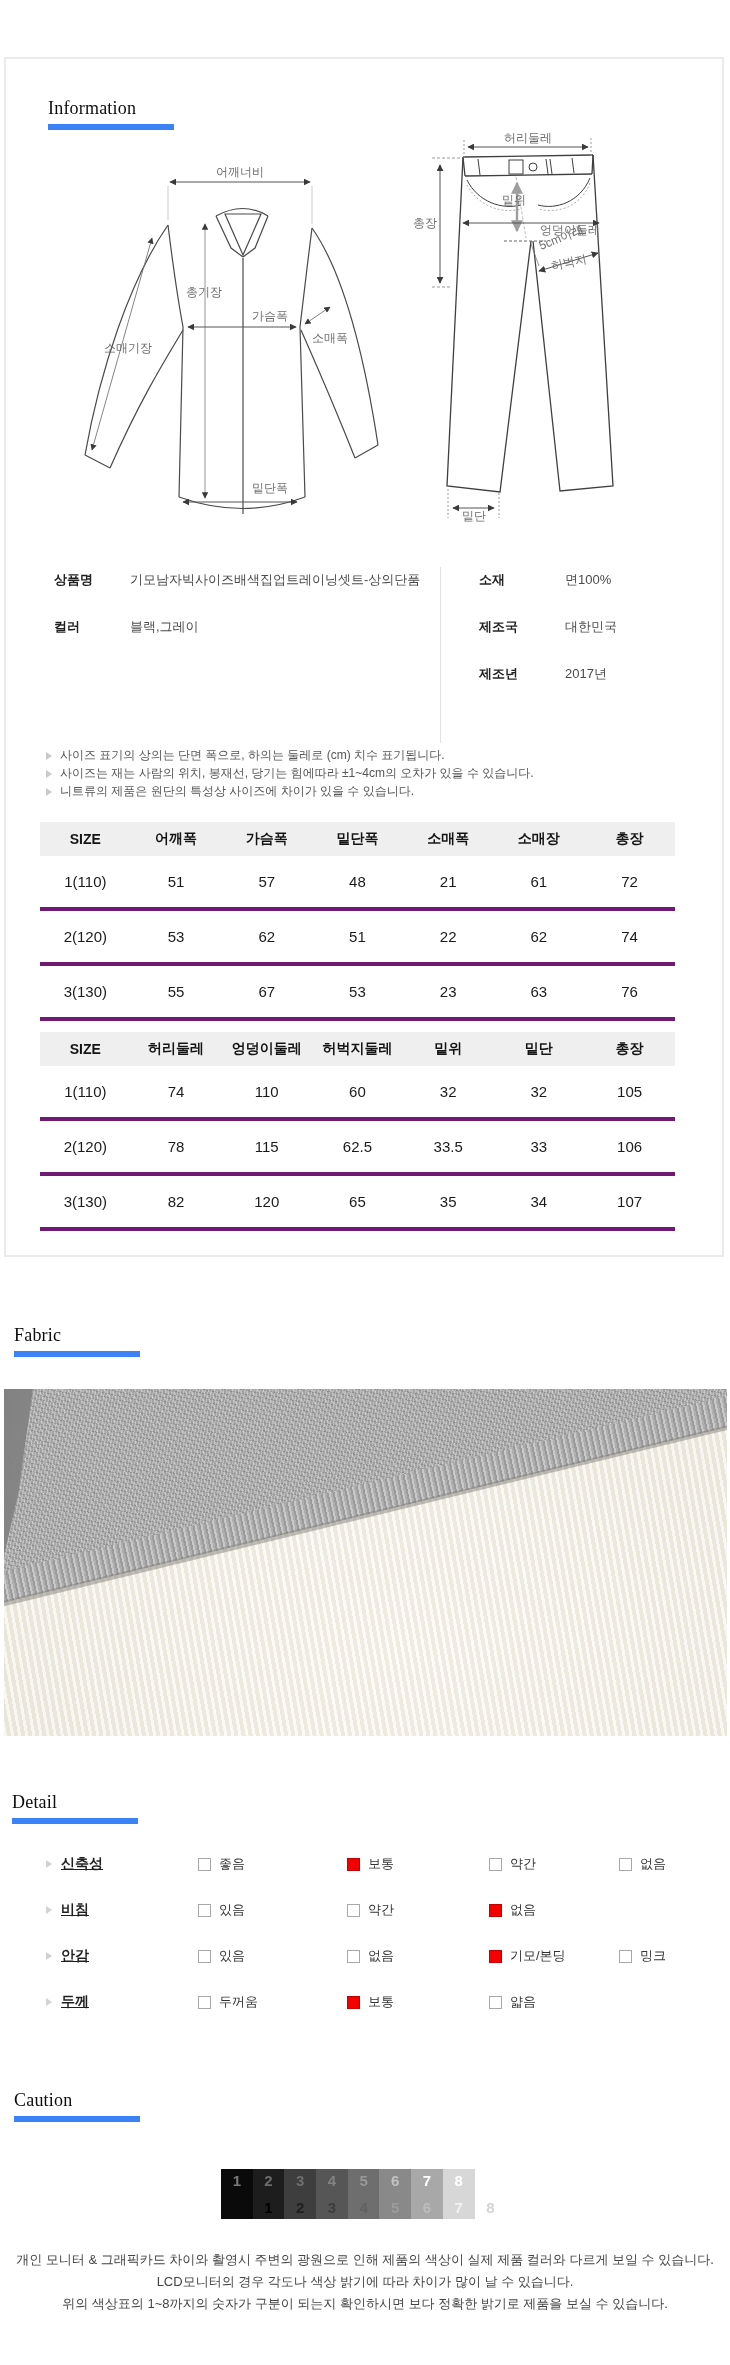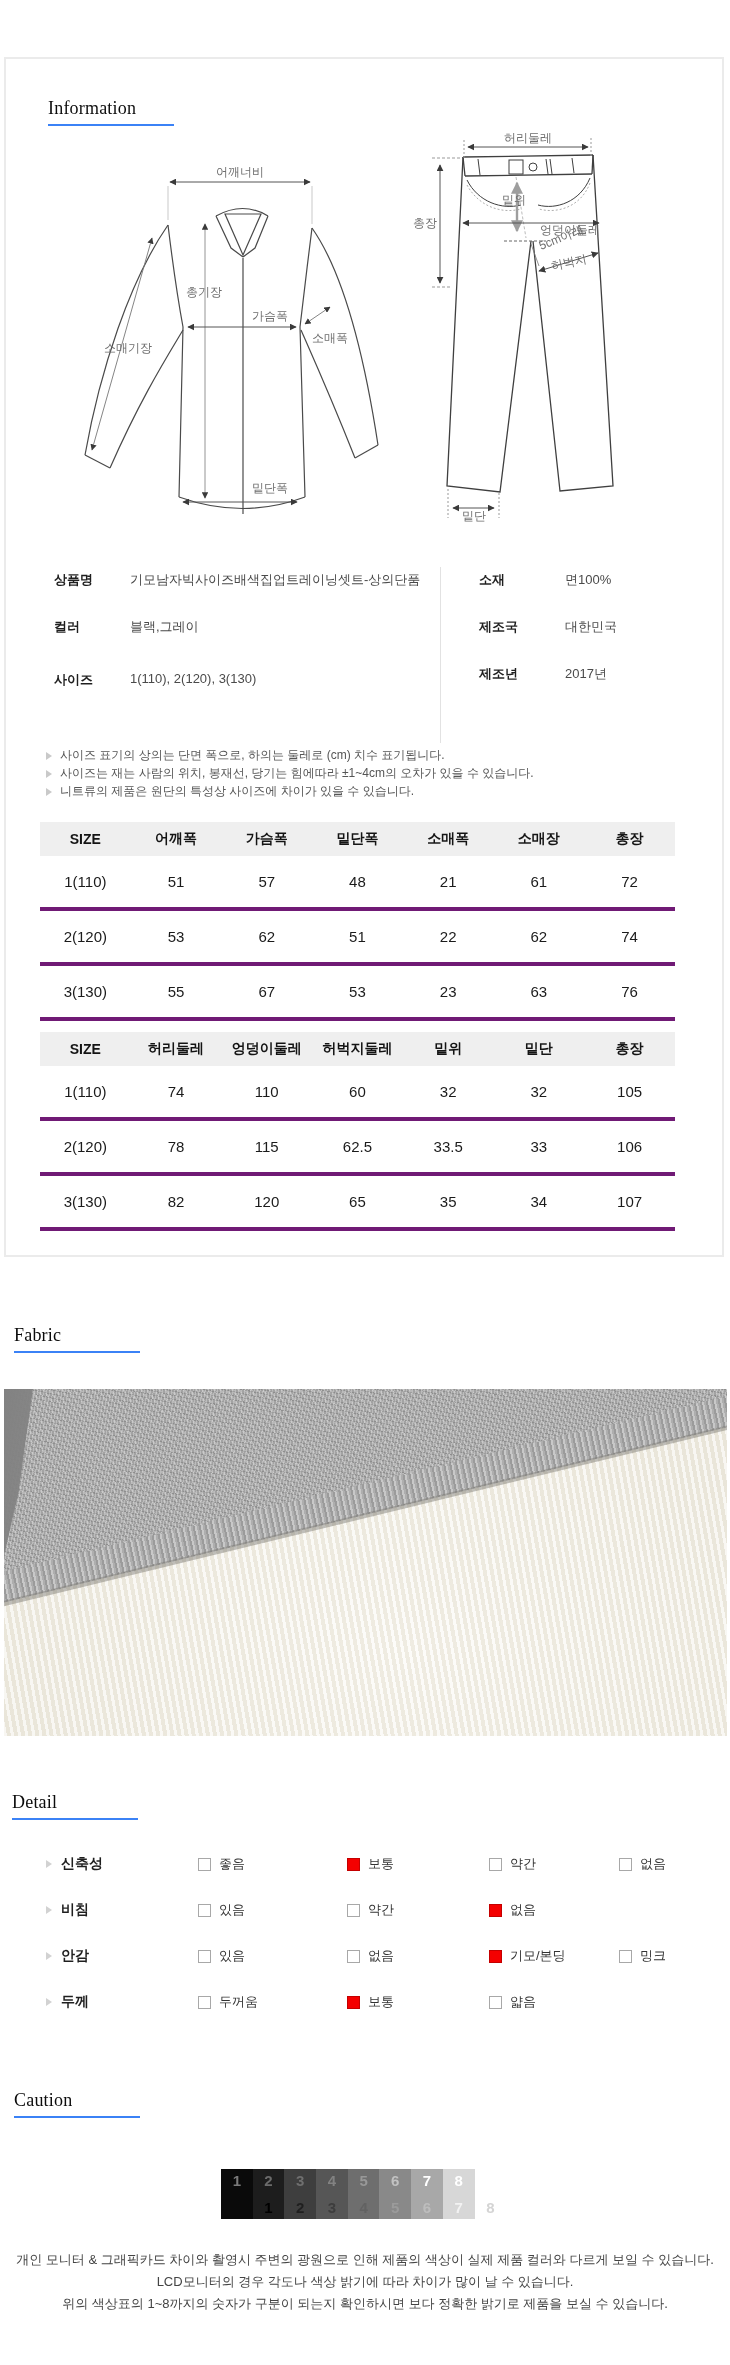--- a/index.html
+++ b/index.html
@@ -6,21 +6,21 @@
   .page{position:relative;width:730px;height:2365px;background:#ffffff;
         font-family:"Liberation Sans","DejaVu Sans",sans-serif;color:#222;overflow:hidden;}
 
   
   .info-box{position:absolute;left:4px;top:57px;width:716px;height:1196px;
             border:2px solid #ebebeb;background:#fff;}
 
   
   .sec-head{position:absolute;font-family:"Liberation Serif","DejaVu Serif",serif;
             font-size:18px;color:#0c0c0c;letter-spacing:.2px;}
-  .sec-head .ul{display:block;border-bottom:2px solid #3b82f6;padding-bottom:5px;min-width:126px;}
+  .sec-head .ul{display:block;border-bottom:6px solid #3b82f6;padding-bottom:5px;min-width:126px;}
   .h-info{left:48px;top:98px;}
   .h-fabric{left:14px;top:1325px;}
   .h-detail{left:12px;top:1792px;}
   .h-caution{left:14px;top:2090px;}
 
   
   .diagram{position:absolute;left:0;top:0;width:730px;height:560px;}
   .diagram text{font-family:"Liberation Sans","DejaVu Sans",sans-serif;fill:#6e6e6e;font-size:12px;}
 
   
@@ -63,21 +63,21 @@
      clip-path:polygon(0 52.5%,100% 2%,100% 11%,0 61.5%);}
   .fp-edge{position:absolute;inset:0;background:rgba(120,118,110,.45);
      clip-path:polygon(0 61%,100% 10.5%,100% 11.8%,0 62.6%);}
   .fp-fold{position:absolute;inset:0;background:linear-gradient(100deg,#828282,rgba(130,130,130,0) 60%);
      clip-path:polygon(0 0,4% 0,2% 30%,0 48%);}
 
   
   .drow{position:absolute;left:0;width:730px;height:20px;}
   .dlabel{position:absolute;left:46px;display:flex;align-items:center;}
   .dlabel .tri{border-left-color:#d2d2d2;margin-right:9px;}
-  .dlabel b{font-size:14px;color:#1f1f1f;}
+  .dlabel b{font-size:14px;color:#1f1f1f;text-decoration:underline;}
   .opt{position:absolute;display:flex;align-items:center;top:0;}
   .opt .box{width:13px;height:13px;border:1px solid #a8a8a8;background:#fff;box-sizing:border-box;}
   .opt .box.on{background:#f40000;border-color:#c40000;}
   .opt .olbl{margin-left:8px;font-size:13px;color:#333;}
   .oc1{left:198px;} .oc2{left:347px;} .oc3{left:489px;} .oc4{left:619px;}
 
   
   .strip{position:absolute;left:221px;top:2169px;display:flex;height:50px;}
   .cell{position:relative;width:31.7px;height:50px;}
   .cell .tn,.cell .bn{position:absolute;left:0;width:100%;text-align:center;
@@ -194,24 +194,20 @@
 
   <div class="pcol left">
     <div class="prow">
       <span class="plabel">상품명</span>
       <span class="pvalue">기모남자빅사이즈배색집업트레이닝셋트-상의단품</span>
     </div>
     <div class="prow">
       <span class="plabel">컬러</span>
       <span class="pvalue">블랙,그레이</span>
     </div>
-    <div class="prow" style="margin-top:6px;">
-      <span class="plabel">사이즈</span>
-      <span class="pvalue">1(110), 2(120), 3(130)</span>
-    </div>
   </div>
 
   <div class="pcol right">
     <div class="prow">
       <span class="plabel">소재</span>
       <span class="pvalue">면100%</span>
     </div>
     <div class="prow">
       <span class="plabel">제조국</span>
       <span class="pvalue">대한민국</span>

